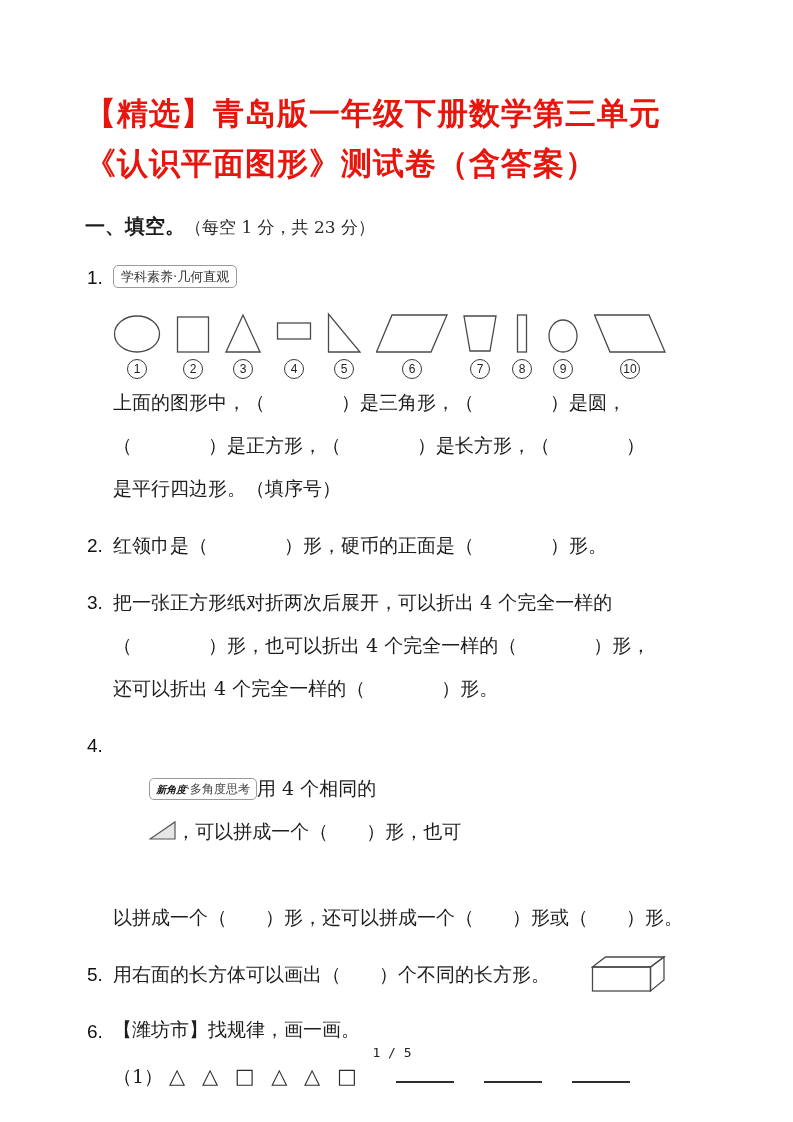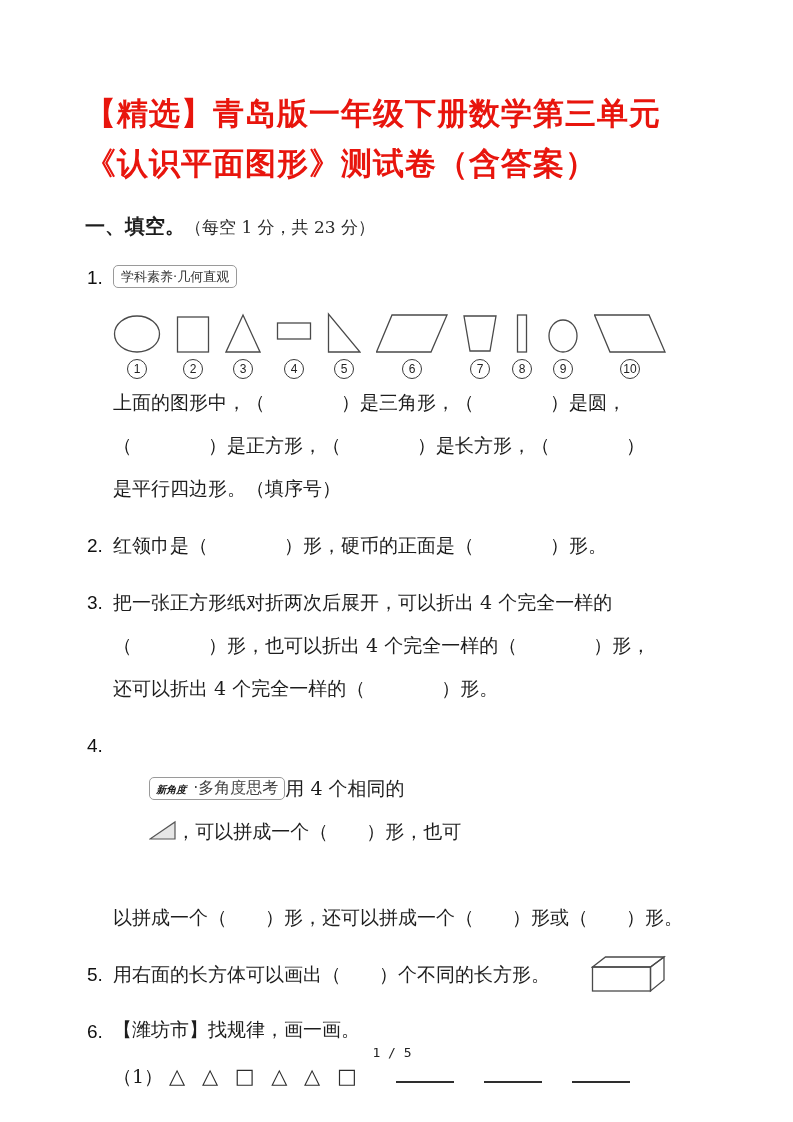--- a/index.html
+++ b/index.html
@@ -33,21 +33,21 @@
   .qline { white-space:pre-wrap; }
   
   .badge {
     display:inline-block; border:1px solid #9a9a9a; border-radius:5px;
     font-family:"DejaVu Sans", sans-serif;
     font-size:13px; line-height:17px; padding:2px 7px; color:#333;
     vertical-align:3px; background:#fff;
   }
   .badge2 { padding:1px 6px; vertical-align:2px; }
   .badge2 .b-bold { font-weight:bold; font-style:italic; font-size:10px; color:#1a1a1a; }
-  .badge2 .b-rest { font-size:16px; color:#444;margin-left:7px; }
+  .badge2 .b-rest { font-size:12px; color:#444; }
   
   .shape-row { display:flex; align-items:flex-end; gap:15px; margin:10px 0 2px 0; }
   .shape-cell { display:flex; flex-direction:column; align-items:center; }
   .shape-cell svg { display:block; }
   .circ {
     margin-top:4px;
     width:20px; height:20px; border:1.3px solid #3a3a3a; border-radius:50%;
     display:flex; align-items:center; justify-content:center;
     font-size:12px; line-height:1; font-family:"Liberation Sans", sans-serif; color:#222;
     box-sizing:border-box;

